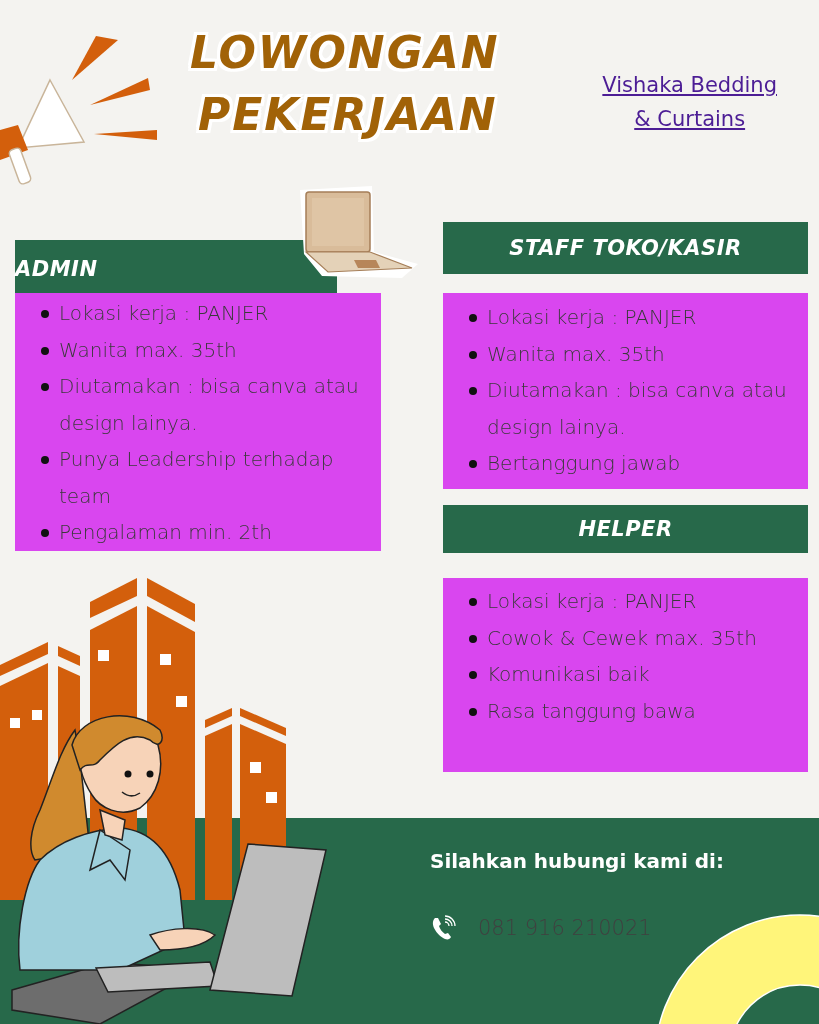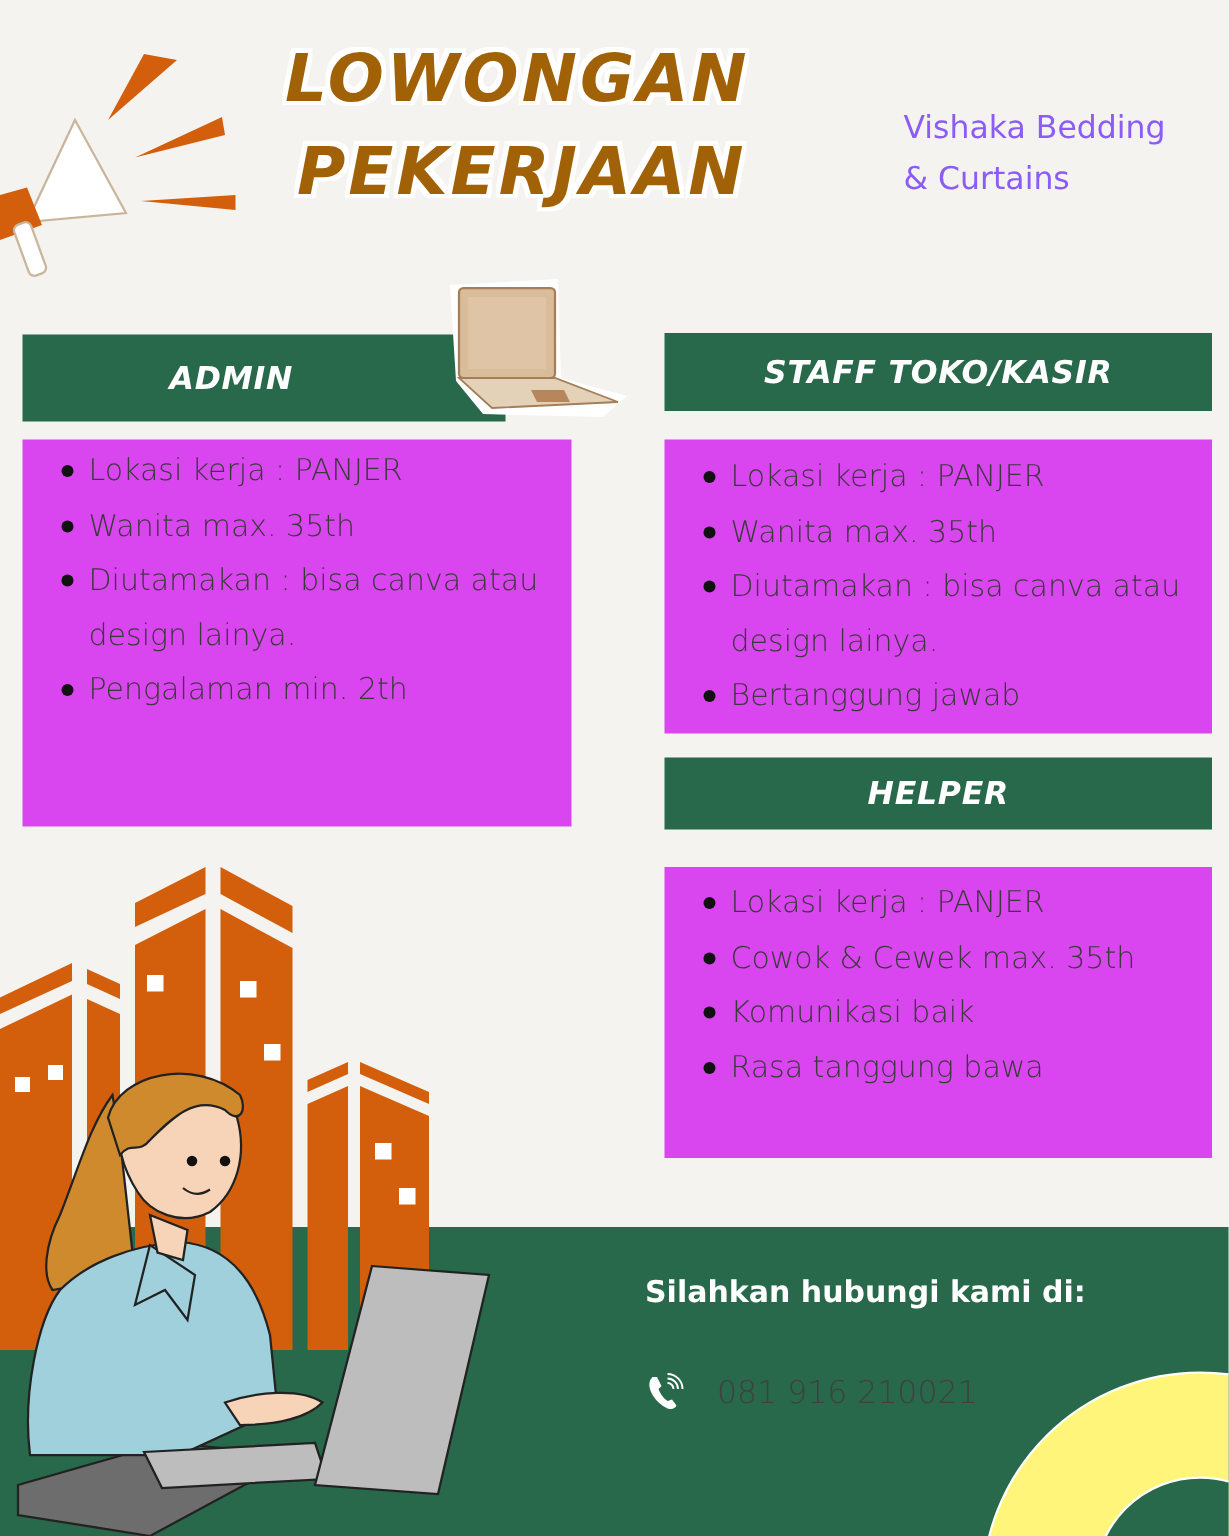--- a/index.html
+++ b/index.html
@@ -1,21 +1,21 @@
 <!DOCTYPE html>
 <html><head>
 <meta charset="utf-8">
 <style>
   html,body{margin:0;padding:0;}
   body{width:819px;height:1024px;position:relative;overflow:hidden;background:#f4f3f0;font-family:"Liberation Sans",sans-serif;}
   .abs{position:absolute;}
   .title{position:absolute;left:190px;top:22px;font-family:"DejaVu Sans",sans-serif;font-weight:bold;font-size:44px;line-height:62px;color:#a16207;letter-spacing:2px;font-style:italic;
     text-shadow:-3px -3px 0 #fff,3px -3px 0 #fff,-3px 3px 0 #fff,3px 3px 0 #fff,0 3px 0 #fff,0 -3px 0 #fff,3px 0 0 #fff,-3px 0 0 #fff;}
   .title div{white-space:nowrap;}
-  .company{position:absolute;right:42px;top:68px;text-align:left;font-family:"DejaVu Sans",sans-serif;font-size:21px;line-height:34px;color:#8b5cf6;}
+  .company{position:absolute;right:42px;top:68px;text-align:center;font-family:"DejaVu Sans",sans-serif;font-size:21px;line-height:34px;color:#4c1d95;text-decoration:underline;}
   .hdr{position:absolute;background:#27694a;color:#fff;font-family:"DejaVu Sans",sans-serif;font-weight:bold;font-style:italic;font-size:21px;display:flex;align-items:center;justify-content:center;letter-spacing:0.5px;}
   .card{position:absolute;background:#d946ef;}
   .card ul{margin:0;padding:0;list-style:none;}
   .card li{position:relative;font-family:"DejaVu Sans",sans-serif;font-size:20px;line-height:36.5px;color:#3a3a3a;padding-left:44px;font-weight:300;}
   .card li::before{content:"";position:absolute;left:26px;top:15px;width:8px;height:8px;border-radius:50%;background:#111;}
   .green-bottom{position:absolute;left:0;top:818px;width:819px;height:206px;background:#27694a;}
   .contact-title{position:absolute;left:430px;top:849px;color:#fff;font-family:"DejaVu Sans",sans-serif;font-weight:bold;font-size:20px;}
   .phone-row{position:absolute;left:430px;top:915px;display:flex;align-items:center;color:#404040;font-family:"DejaVu Sans",sans-serif;font-size:21px;font-weight:300;}
   .phone-row .pi{width:26px;height:26px;margin-right:22px;}
 </style>
@@ -34,37 +34,38 @@
 <div class="title">
   <div>LOWONGAN</div>
   <div style="margin-left:8px;">PEKERJAAN</div>
 </div>
 
 <div class="company">
   <div>Vishaka Bedding</div>
   <div>&amp; Curtains</div>
 </div>
 
-<div class="hdr" style="left:15px;top:223px;width:322px;height:58px;justify-content:flex-start;padding-left:98px;box-sizing:border-box;">
+<div class="hdr" style="left:15px;top:240px;width:322px;height:58px;justify-content:flex-start;box-sizing:border-box;">
   <span>ADMIN</span>
 </div>
 
 <svg class="abs" style="left:292px;top:182px;" width="130" height="100" viewBox="0 0 130 100">
   <path d="M8,8 L80,4 L82,70 L126,82 L110,96 L30,94 L12,72 Z" fill="#fff"></path>
   <rect x="14" y="10" width="64" height="60" rx="3" fill="#d9bc9a" stroke="#a57e58" stroke-width="1.5"></rect>
   <rect x="20" y="16" width="52" height="48" fill="#dfc5a5"></rect>
   <polygon points="14,70 78,70 120,86 36,90" fill="#e4d2b8" stroke="#a57e58" stroke-width="1.2"></polygon>
   <polygon points="62,78 84,78 88,86 66,86" fill="#b7865a"></polygon>
 </svg>
 
 <div class="card" style="left:15px;top:293px;width:366px;height:256px;padding-top:2px;">
   <ul>
     <li>Lokasi kerja : PANJER</li>
     <li>Wanita max. 35th</li>
     <li>Diutamakan : bisa canva atau design lainya.</li>
+    <li>Punya Leadership terhadap team</li>
     <li>Pengalaman min. 2th</li>
   </ul>
 </div>
 
 <div class="hdr" style="left:443px;top:222px;width:365px;height:52px;">
   <span>STAFF TOKO/KASIR</span>
 </div>
 <div class="card" style="left:443px;top:293px;width:365px;height:196px;padding-top:6px;box-sizing:border-box;">
   <ul>
     <li>Lokasi kerja : PANJER</li>

